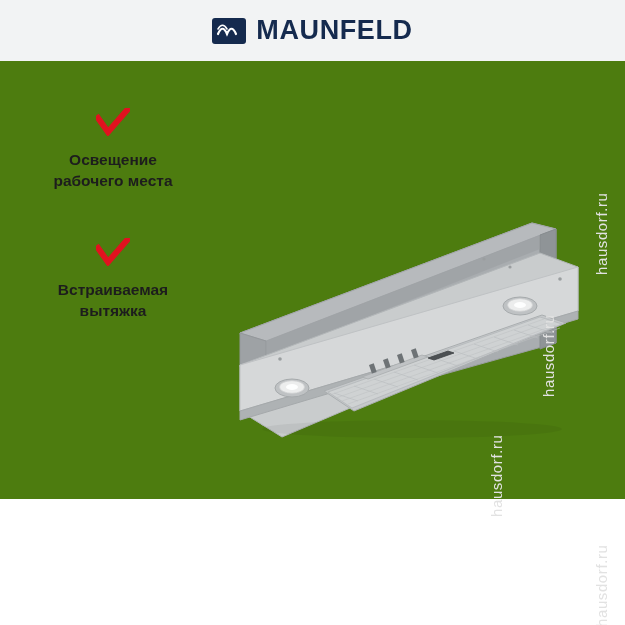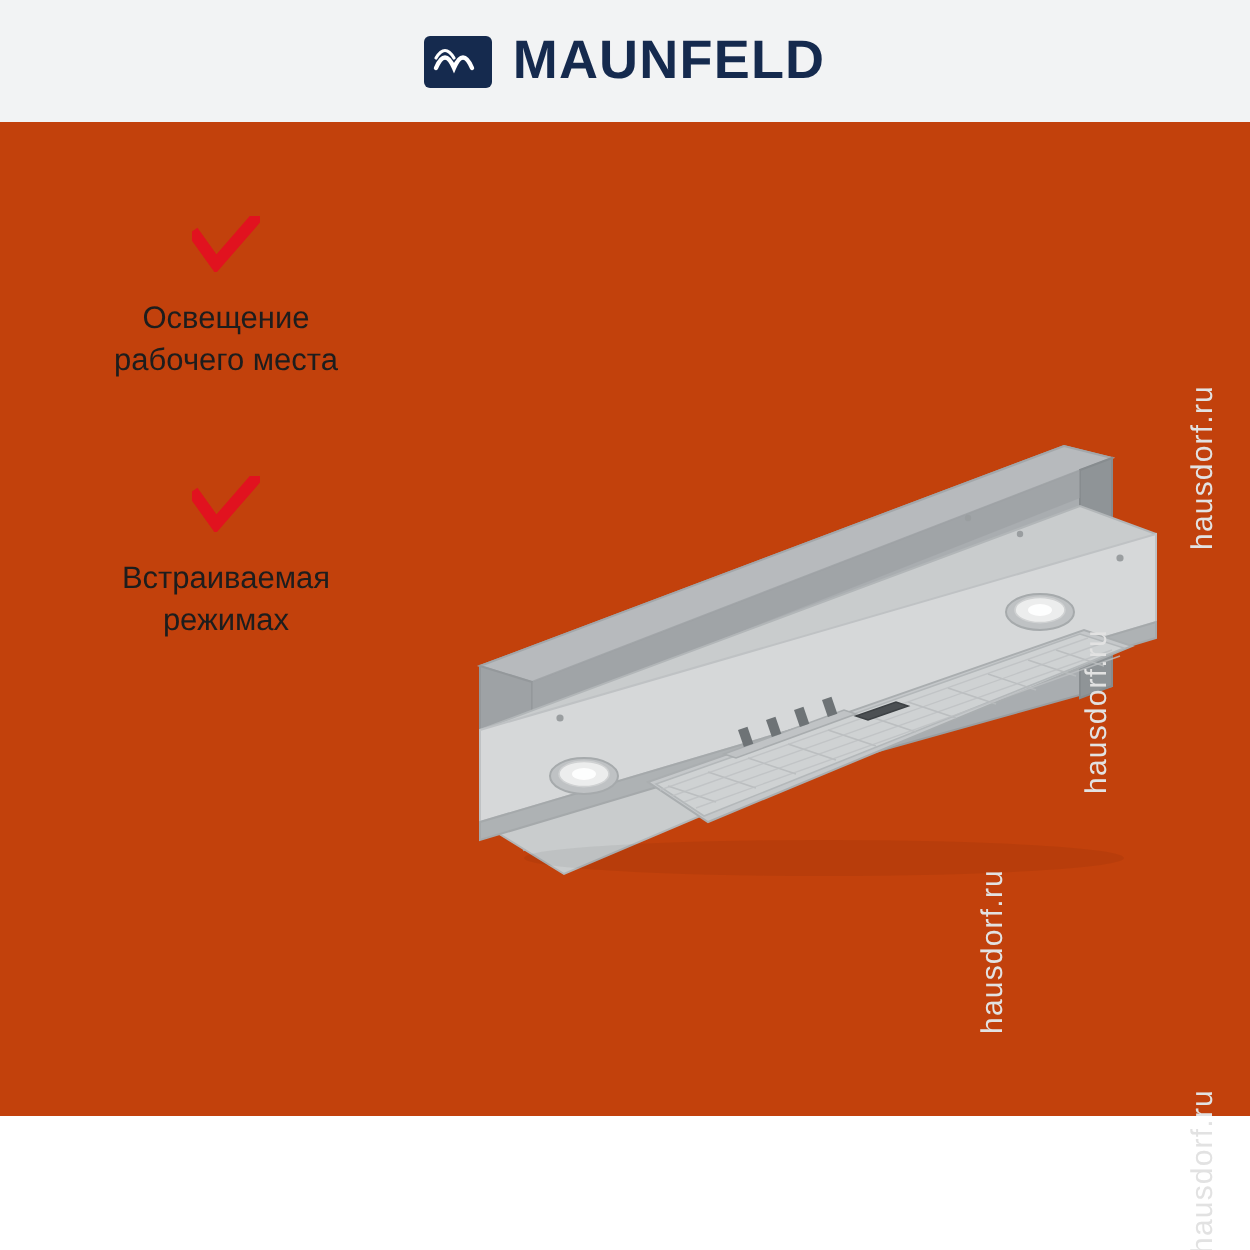--- a/index.html
+++ b/index.html
@@ -9,22 +9,22 @@
   body {
     width: 625px;
     height: 625px;
     font-family: "Liberation Sans", sans-serif;
     background: #ffffff;
     overflow: hidden;
   }
   #page {
     position: relative;
     width: 625px;
-    height: 558px;
-    background: #c2410c;
+    height: 499px;
+    background: #4d7c0f;
   }
 
   
   .header {
     position: absolute;
     left: 0; top: 0;
     width: 625px;
     height: 61px;
     background: #f2f3f4;
     display: flex;
@@ -66,21 +66,21 @@
     margin-bottom: 46px;
   }
   .check {
     display: block;
     margin: 0 auto 14px auto;
     width: 34px;
     height: 28px;
   }
   .feature-text {
     font-size: 15.5px;
-    font-weight: normal;
+    font-weight: bold;
     color: #1d1d1d;
     line-height: 1.35;
     white-space: pre-line;
   }
 
   
   .product {
     position: absolute;
     left: 222px;
     top: 215px;
@@ -131,21 +131,21 @@
       </svg>
       <div class="feature-text">Освещение
 рабочего места</div>
     </div>
 
     <div class="feature">
       <svg class="check" viewBox="0 0 34 28">
         <path d="M2 10 L12 24 L32 1" fill="none" stroke="#e1121f" stroke-width="6" stroke-linecap="square" stroke-linejoin="miter"></path>
       </svg>
       <div class="feature-text">Встраиваемая
-режимах</div>
+вытяжка</div>
     </div>
 
 
   </div>
 
   <div class="product">
     <svg class="prod-svg" width="372" height="250" viewBox="0 0 372 250" aria-hidden="true">
 
       <polygon points="18,118 310,8 334,14 334,128 40,210" fill="#a9adb0" stroke="#9a9ea1" stroke-width="1"></polygon>
 

